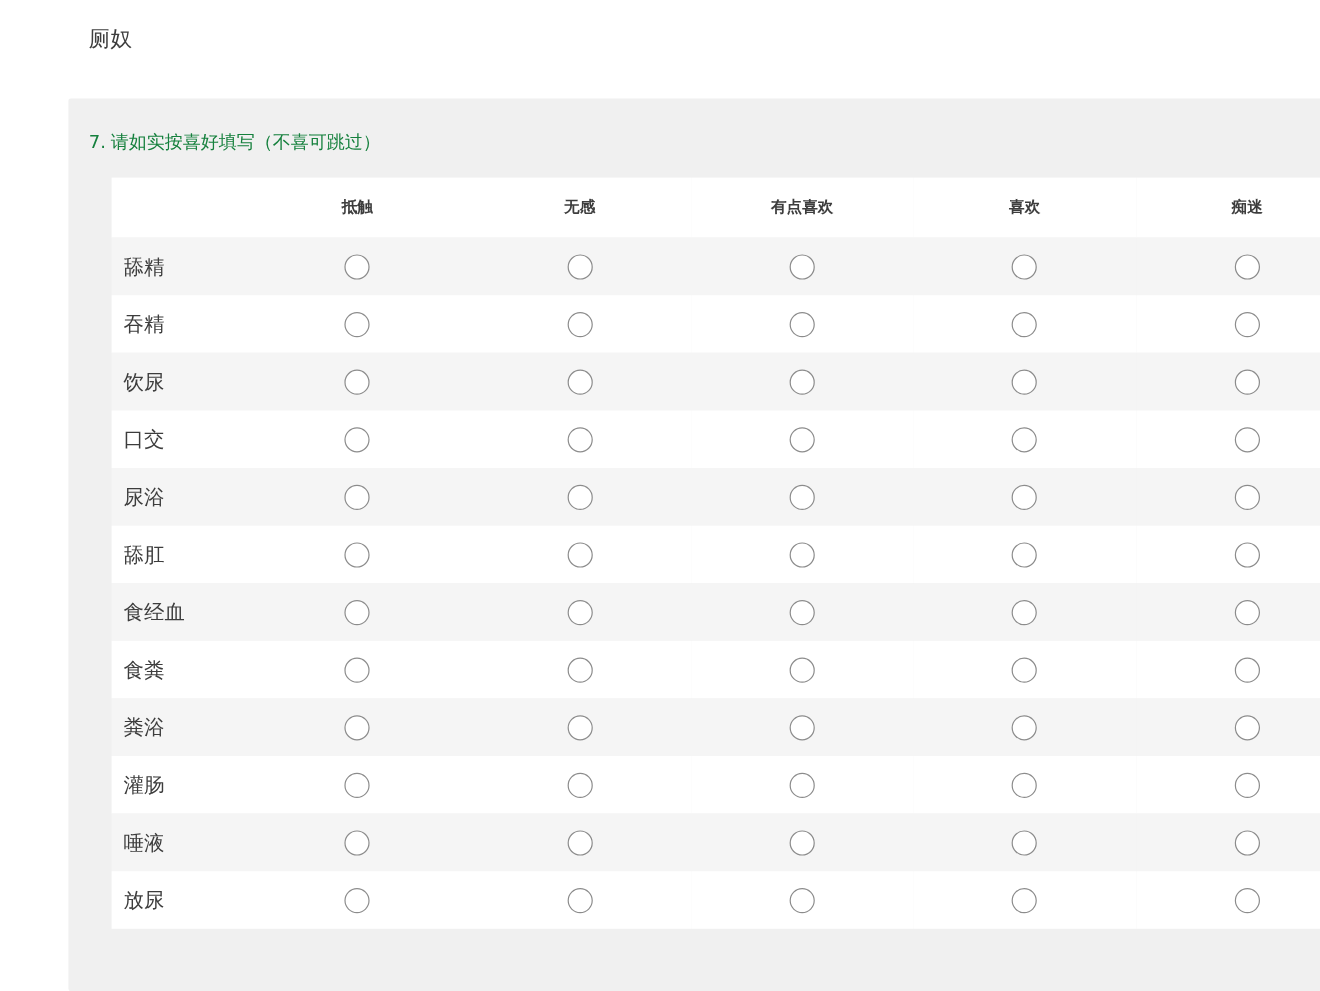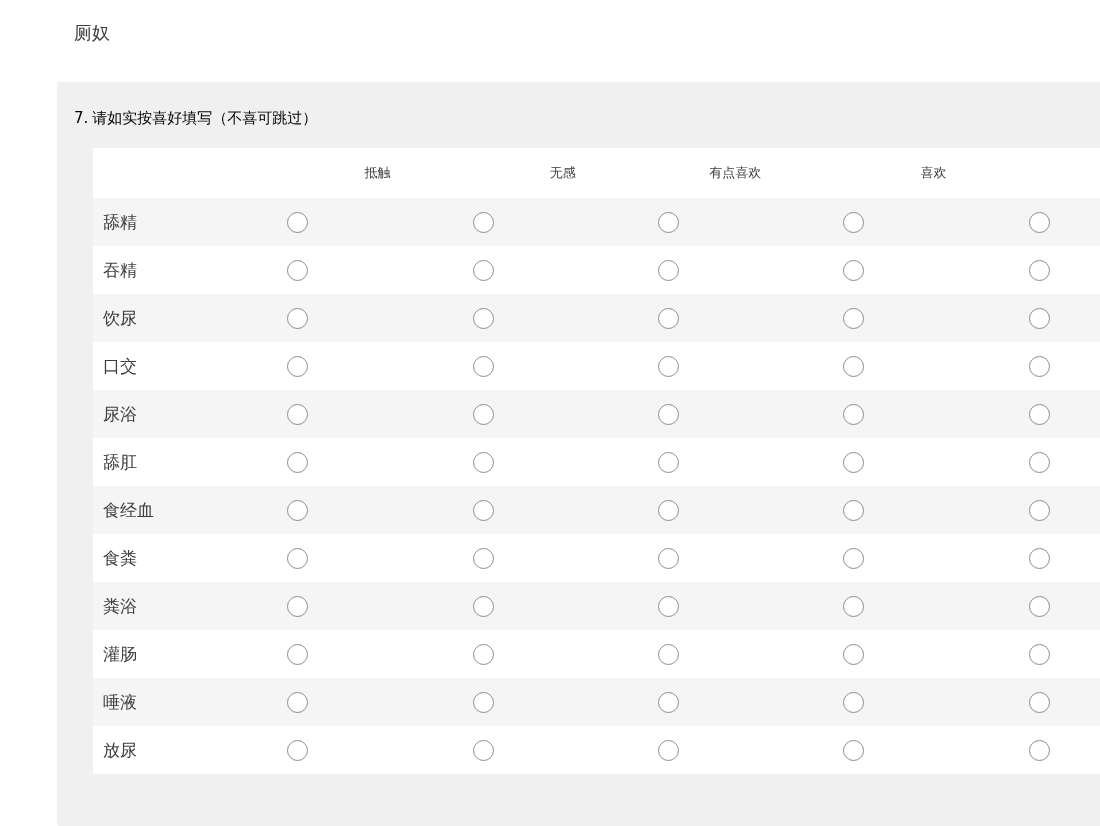--- a/index.html
+++ b/index.html
@@ -18,33 +18,33 @@
   }
 
   .card {
     position: absolute; left: 21px; top: 82px;
     width: 1075px; height: 744px;
     background: #f0f0f0; border-radius: 2px;
   }
 
   .question {
     position: absolute; left: 17px; top: 26px;
-    font-size: 15px; color: #000000; line-height: 21px;
+    font-size: 15px; color: #15803d; line-height: 21px;
   }
   .question .q-number { margin-right: 4px; }
 
   table.matrix {
     position: absolute; left: 36px; top: 66px;
     width: 1039px;
     border-collapse: collapse; table-layout: fixed;
   }
   table.matrix thead tr { background: #ffffff; height: 50px; }
   table.matrix th {
-    font-size: 13px; font-weight: 400; color: #3d3d3d;
-    text-align: right; vertical-align: middle;
+    font-size: 13px; font-weight: 700; color: #3d3d3d;
+    text-align: center; vertical-align: middle;
   }
   table.matrix th.corner { width: 112px; }
   table.matrix tbody tr { height: 48px; }
   table.matrix tbody tr:nth-child(odd)  { background: #f5f5f5; }
   table.matrix tbody tr:nth-child(even) { background: #ffffff; }
   td.rowlabel {
     font-size: 17px; color: #3d3d3d;
     text-align: left; padding-left: 10px; vertical-align: middle;
   }
   td.cell { text-align: center; vertical-align: middle; }

